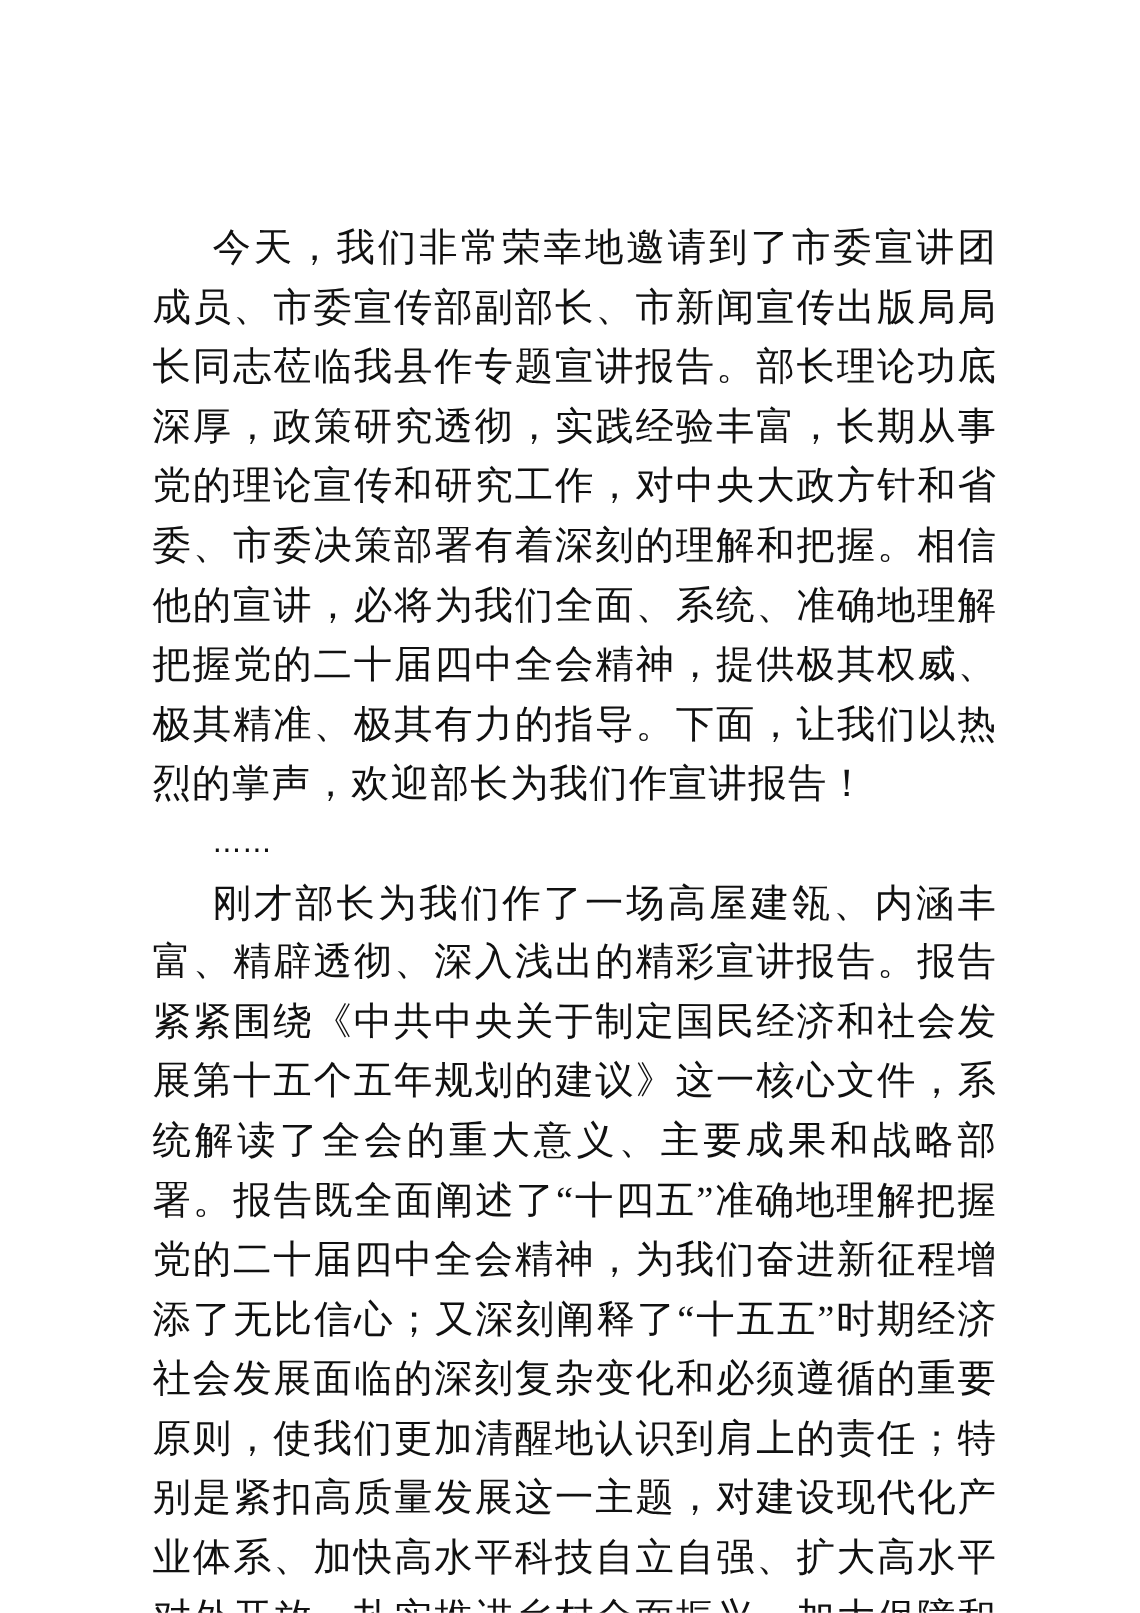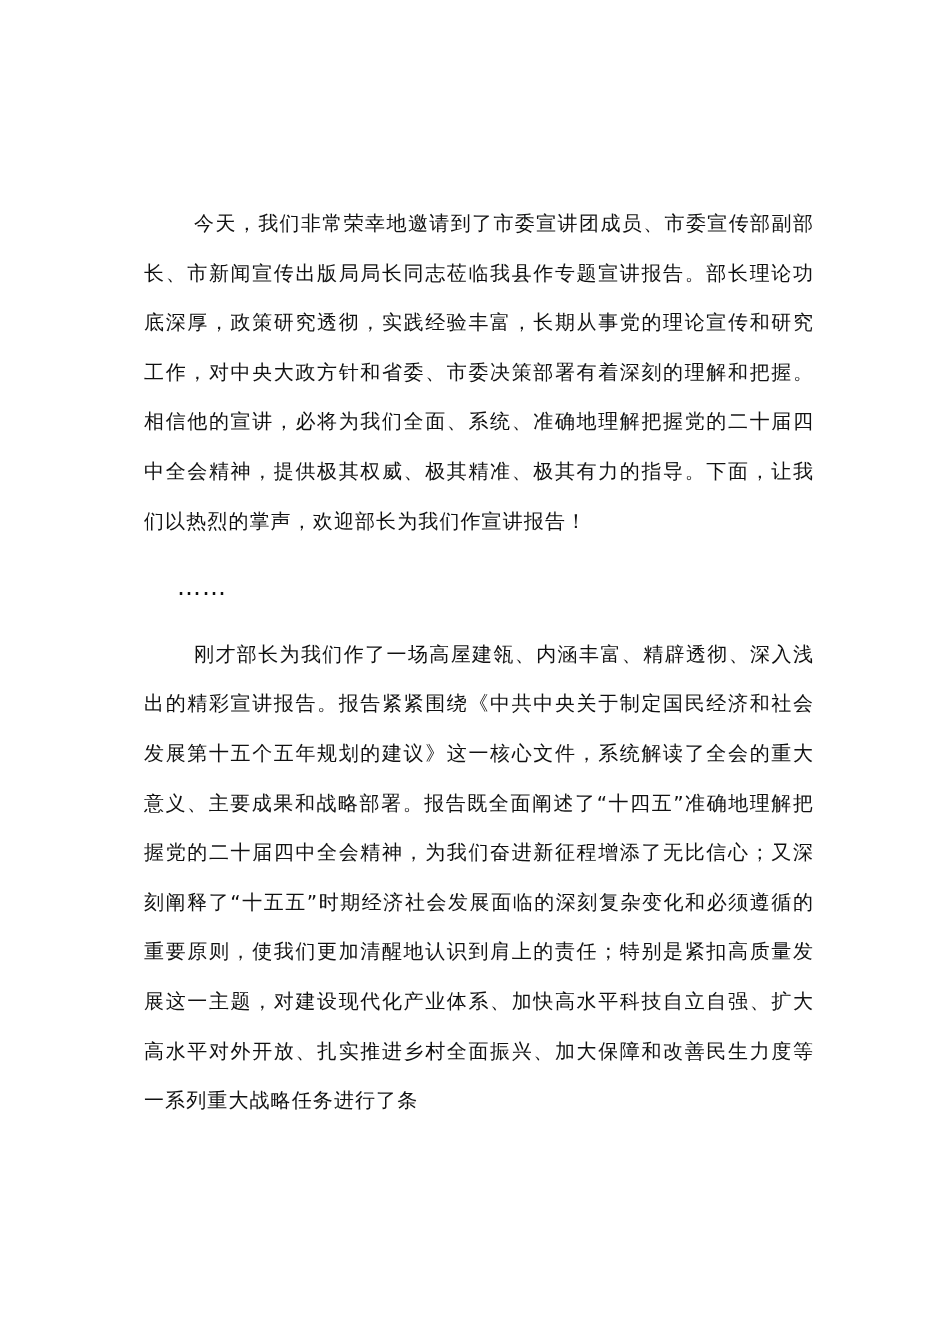--- a/index.html
+++ b/index.html
@@ -23,29 +23,30 @@
       height: 1344px;
       background: #ffffff;
     }
     .content {
       position: absolute;
       left: 127px;
       top: 182px;
       width: 704px;
     }
     .para {
-      margin: 17px;
-      font-size: 20px;
+      margin: 0;
+      font-size: 32px;
       line-height: 49.6px;
       letter-spacing: 1.1px;
       text-indent: 50px;
       text-align: justify;
       text-align-last: left;
       word-break: break-all;
       white-space: normal;
+      font-family: Liberation Serif, serif;
     }
     .ellipsis {
       margin: 0;
       font-size: 24px;
       line-height: 49.6px;
       text-indent: 50px;
       letter-spacing: 1px;
     }
   </style>
 </head>

